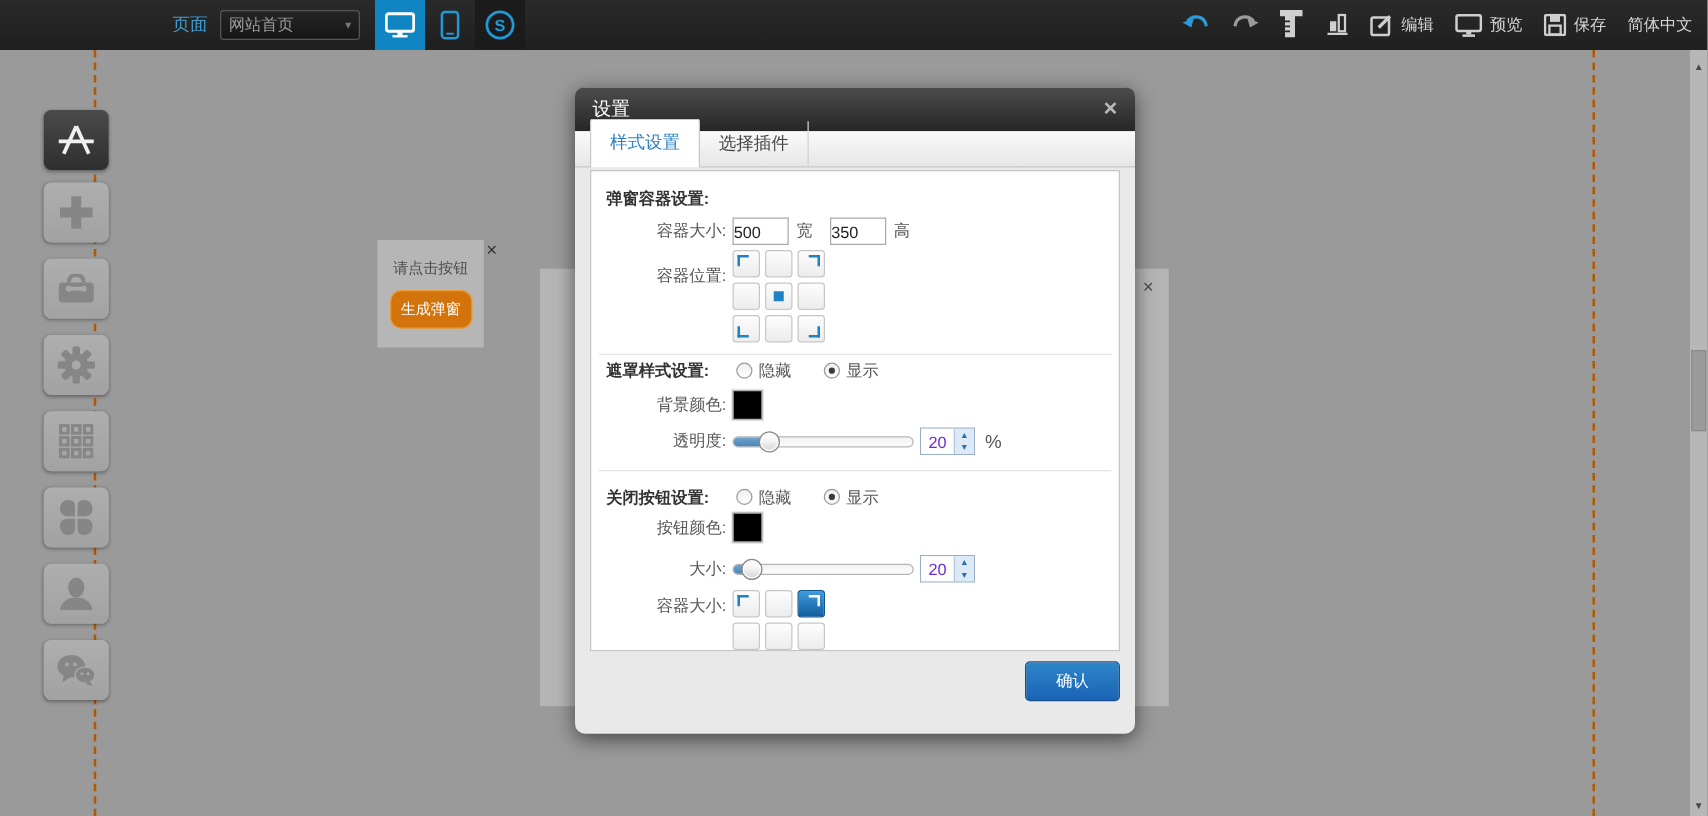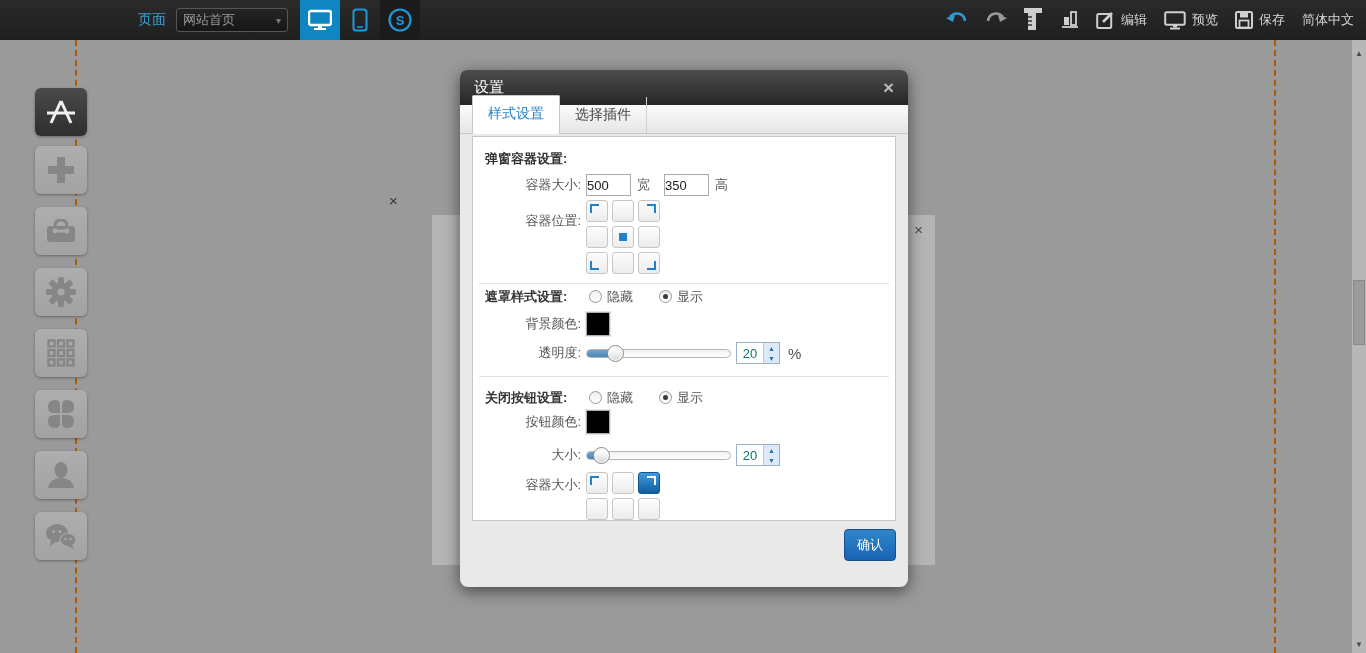--- a/index.html
+++ b/index.html
@@ -106,28 +106,28 @@
   .slider { position:relative; width:145px; height:9px; border:1px solid #b5b5b5; border-radius:5px;
     background:linear-gradient(#f2f2f2,#fdfdfd); }
   .slider-fill { position:absolute; left:0; top:0; bottom:0; border-radius:5px 0 0 5px;
     background:linear-gradient(#71a3cd,#4d85b5); }
   .slider-handle { position:absolute; top:-5px; width:17px; height:17px; border-radius:50%;
     border:1px solid #8a8a8a; background:linear-gradient(#fafafa 30%,#d5d5d5);
     box-shadow:inset 0 0 0 1px #fff; cursor:pointer; }
 
   
   .spinbox { display:inline-flex; height:22px; border:1px solid #9ab0c6; background:#fff; }
-  .spin-val { width:26px; font-size:13px; color:#0f766e; border:none; text-align:center; font-family:inherit; }
+  .spin-val { width:26px; font-size:13px; color:#6d28d9; border:none; text-align:center; font-family:inherit; }
   .spin-btns { width:16px; background:#dce9f7; border-left:1px solid #b7c9dc; display:flex;
     flex-direction:column; }
   .spin-btn { flex:1; font-size:7px; color:#2a6fb0; display:flex; align-items:center; justify-content:center; cursor:pointer; }
 
   .dlg-footer { height:48px; display:flex; align-items:center; justify-content:flex-end; padding-right:12px; }
   .confirm-btn { background:linear-gradient(#2e86c8,#1b63b5); border:1px solid #14508f; border-radius:4px;
-    color:#fff; font-size:13px; padding:6px 12px; cursor:pointer; font-family:inherit; }
+    color:#fff; font-size:13px; padding:6px 24px; cursor:pointer; font-family:inherit; }
 </style>
 </head>
 <body>
 
 <div class="topbar">
   <div class="tb-left">
     <span class="tb-pagelabel">页面</span>
     <div class="tb-select">
       <span>网站首页</span>
       <span class="caret">▾</span>
@@ -212,20 +212,24 @@
 </div>
 
 <div class="canvas">
   <div class="guide left"></div>
   <div class="guide right"></div>
 
   <div class="widget2">
     <span class="widget2-close">×</span>
   </div>
 
+  <div class="widget1">
+    <div class="hint">请点击按钮</div>
+    <button class="gen-btn">生成弹窗</button>
+  </div>
   <span class="widget1-close">×</span>
 
   <div class="side-btn dark" style="top:48px">
     <svg width="32" height="26" viewBox="0 0 32 26">
       <line x1="6" y1="24" x2="16" y2="2" stroke="#f0f0f0" stroke-width="3"></line>
       <line x1="16" y1="2" x2="26" y2="24" stroke="#f0f0f0" stroke-width="3"></line>
       <line x1="2" y1="14" x2="30" y2="14" stroke="#f0f0f0" stroke-width="3"></line>
     </svg>
   </div>
   <div class="side-btn" style="top:106px">

